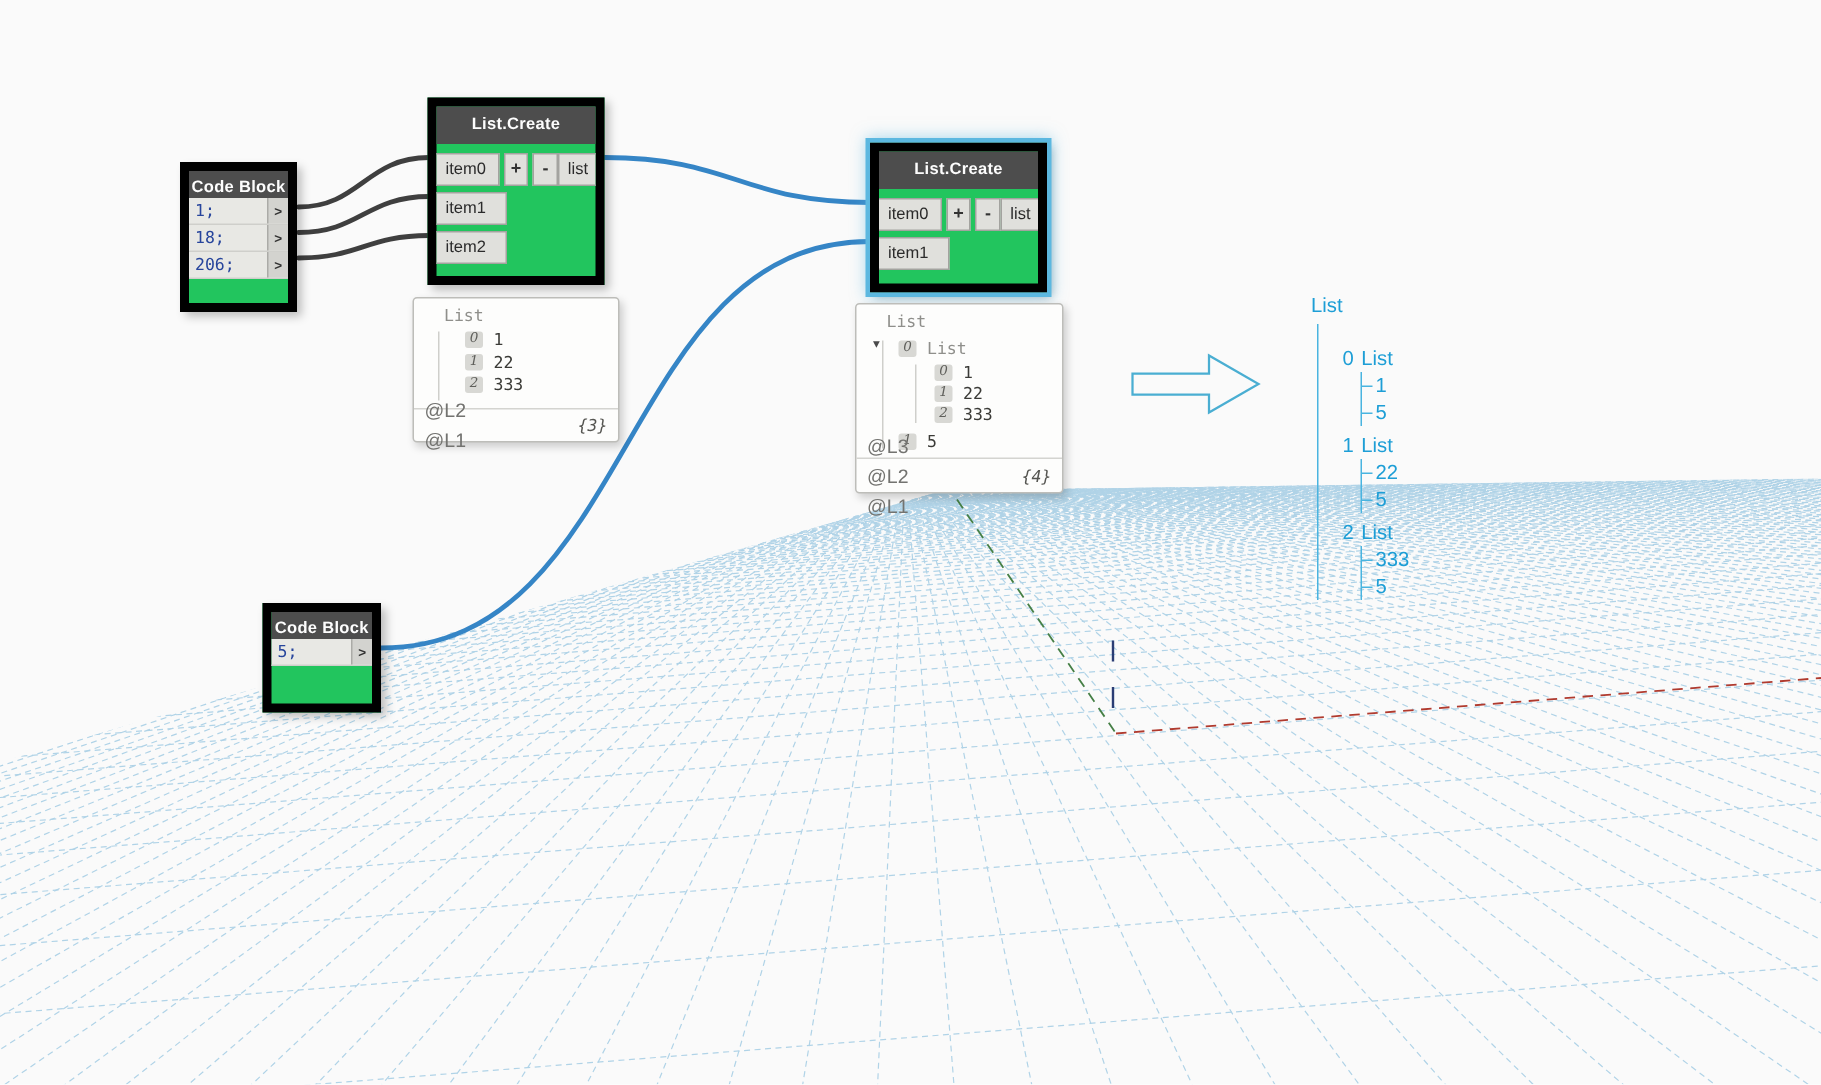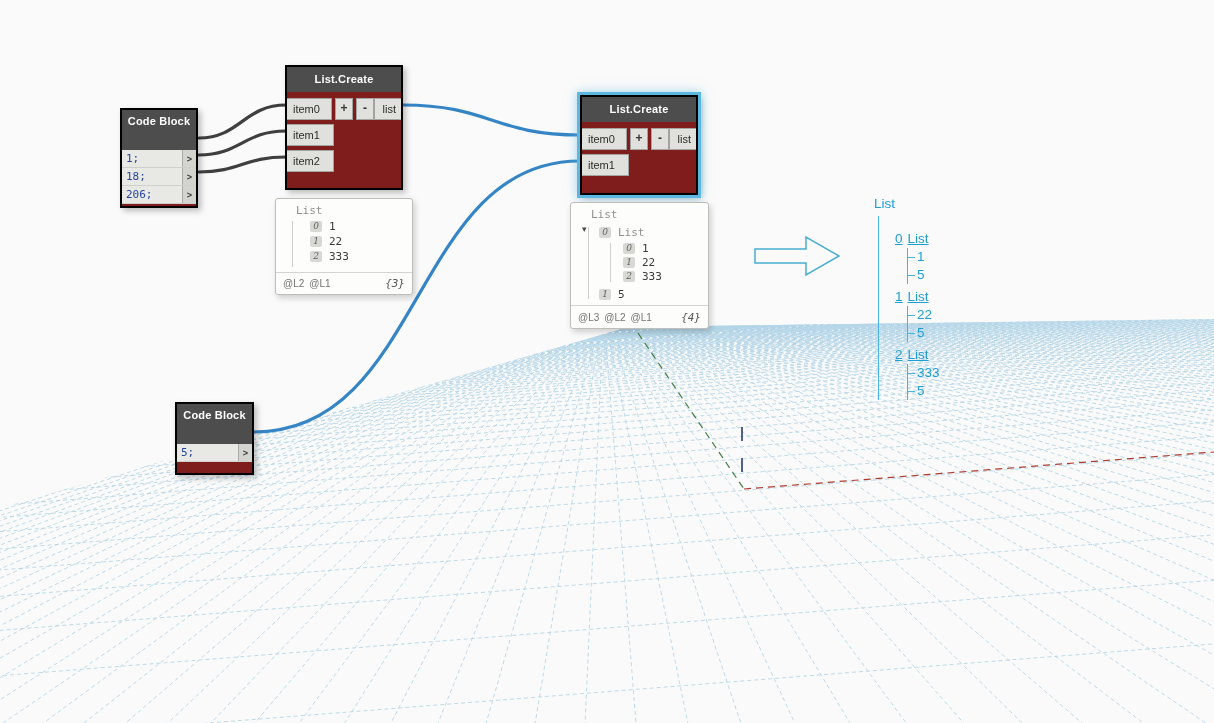--- a/index.html
+++ b/index.html
@@ -13,28 +13,28 @@
   .axis-x { stroke:#b03a2e; stroke-width:1.2; stroke-dasharray:7 5; }
   .axis-z { stroke:#2b3d74; stroke-width:1.6; stroke-dasharray:14 17; }
   .wire { fill:none; stroke-linecap:round; }
   .wire.dark { stroke:#3f3f3f; stroke-width:3.2; }
   .wire.blue { stroke:#3585c6; stroke-width:3.2; }
   #flow-arrow { fill:#fafafa; stroke:#4aaed2; stroke-width:1.5; }
 
   
   .node {
     position:absolute; z-index:3; box-sizing:border-box;
-    background:#7f1d1d; border:2px solid #000000;
+    background:#22c55e; border:6px solid #000000;
     box-shadow:3px 3px 6px rgba(0,0,0,0.25);
   }
   .node-header {
     background:#4d4d4d; color:#fdfdfd; text-align:center;
     font-size:11px; font-weight:bold; letter-spacing:0.2px;
   }
-  .cb .node-header { height:40px; line-height:22px; }
+  .cb .node-header { height:18px; line-height:22px; }
   .lc .node-header { height:25px; line-height:25px; }
 
   .cb-row { display:flex; height:17px; background:#e8e8e4; border-bottom:1px solid #cfcfcb; }
   .cb-code { flex:1; padding-left:4px; font:11px/17px "DejaVu Sans Mono", monospace; color:#27459c; }
   .cb-port { width:13px; background:#d3d3cf; border-left:1px solid #ababa7;
     display:flex; align-items:center; justify-content:center;
     font-size:9px; font-weight:bold; color:#333; }
 
   .lc-body { padding-top:6px; }
   .lc-row { display:flex; align-items:center; height:22px; margin-bottom:4px; }
@@ -72,29 +72,29 @@
     background:#d8d8d4; border-radius:2px; text-align:center;
     font:italic 9px/11px "DejaVu Serif", serif; color:#5f5f5b; margin-right:7px;
   }
   .b-val { font:11px "DejaVu Sans Mono", monospace; color:#3b3b37; }
   .b-lbl { font:11px "DejaVu Sans Mono", monospace; color:#8f8f8b; }
   .b-expander { position:absolute; font-size:9px; color:#4a4a4a; cursor:pointer; }
   .b-footer {
     position:absolute; left:0; right:0; bottom:0; border-top:1px solid #d4d4d0;
     display:flex; align-items:center; padding:0 7px;
   }
-  .b-levels { display:flex; gap:5px; font-size:10px; color:#737370; }
+  .b-levels { display:flex; gap:5px; font-size:13px; color:#737370;flex-direction:column; }
   .b-count { margin-left:auto; font:italic 11px "DejaVu Sans Mono", monospace; color:#555551; }
 
   
   #watch3d { position:absolute; left:861px; top:196px; z-index:2; color:#1d9ed6; font-size:13.5px; }
   .w3d-root { margin-left:13px; line-height:16px; }
   .w3d-tree { margin-left:17px; margin-top:4px; border-left:1px solid #49b4e0; padding:14px 0 0 16px; }
   .w3d-group { margin-bottom:4px; }
-  .w3d-glabel { height:18px; line-height:18px;text-decoration:underline; }
+  .w3d-glabel { height:18px; line-height:18px; }
   .w3d-glabel .g-label { margin-left:5px; }
   .w3d-items { margin-left:12px; border-left:1px solid #49b4e0; padding-left:9px; }
   .w3d-item { position:relative; height:18px; line-height:18px; }
   .w3d-item::before { content:""; position:absolute; left:-9px; top:9px; width:7px; height:1px; background:#49b4e0; }
 </style>
 </head>
 <body>
 
 <div id="canvas">
 

